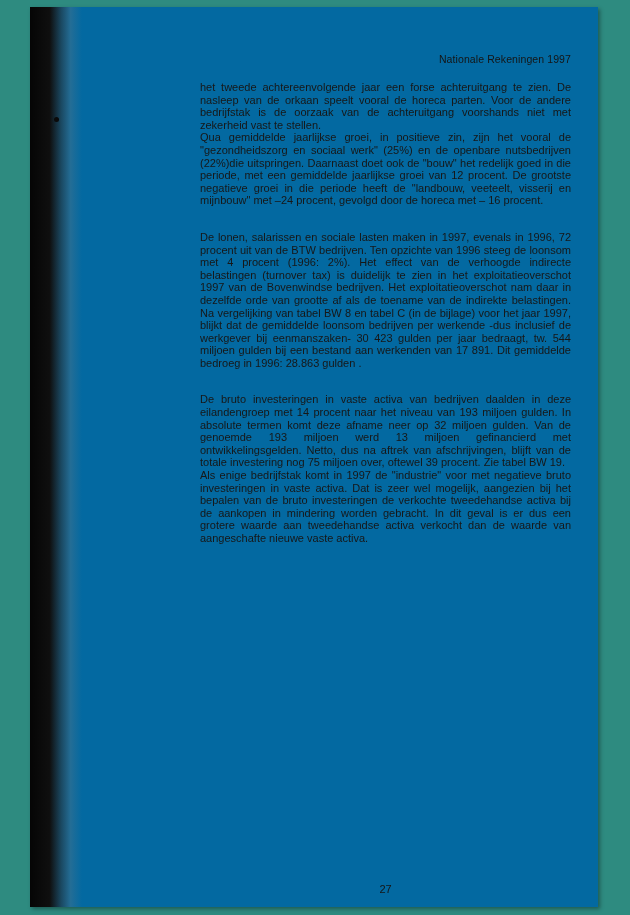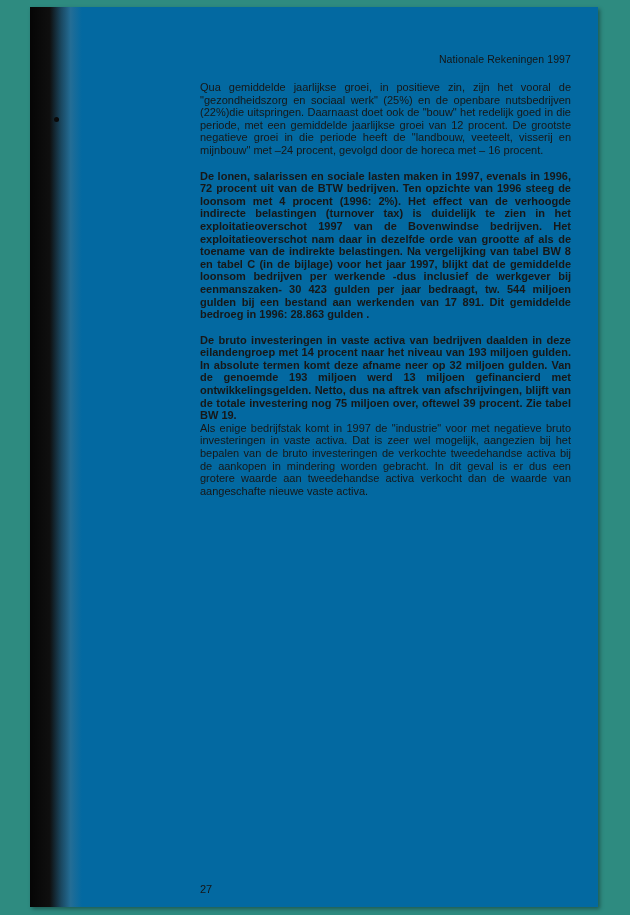--- a/index.html
+++ b/index.html
@@ -59,42 +59,43 @@
     position: absolute;
     left: 170px;
     top: 74px;
     width: 371px;
     font-size: 11px;
     line-height: 12.6px;
     color: #171717;
     text-align: justify;
   }
   .para { margin: 0; }
-  .para.gap { margin-top: 13px; font-weight: bold; }
+  .para.gap { margin-top: 24px; }
   .pagenum {
     position: absolute;
     left: 170px;
     top: 876px;
     width: 371px;
-    text-align: left;
+    text-align: center;
     font-size: 11px;
     color: #151515;
   }
 </style>
 </head>
 <body>
 
 <div class="backdrop">
   <div class="page">
     <div class="spine"></div>
     <div class="speck"></div>
 
     <div class="header">Nationale Rekeningen 1997</div>
 
     <div class="content">
+      <p class="para">het tweede achtereenvolgende jaar een forse achteruitgang te zien. De nasleep van de orkaan speelt vooral de horeca parten. Voor de andere bedrijfstak is de oorzaak van de achteruitgang voorshands niet met zekerheid vast te stellen.</p>
       <p class="para">Qua gemiddelde jaarlijkse groei, in positieve zin, zijn het vooral de "gezondheidszorg en sociaal werk" (25%) en de openbare nutsbedrijven (22%)die uitspringen. Daarnaast doet ook de "bouw" het redelijk goed in die periode, met een gemiddelde jaarlijkse groei van 12 procent. De grootste negatieve groei in die periode heeft de "landbouw, veeteelt, visserij en mijnbouw" met –24 procent, gevolgd door de horeca met – 16 procent.</p>
       <p class="para gap">De lonen, salarissen en sociale lasten maken in 1997, evenals in 1996, 72 procent uit van de BTW bedrijven. Ten opzichte van 1996 steeg de loonsom met 4 procent (1996: 2%). Het effect van de verhoogde indirecte belastingen (turnover tax) is duidelijk te zien in het exploitatieoverschot 1997 van de Bovenwindse bedrijven. Het exploitatieoverschot nam daar in dezelfde orde van grootte af als de toename van de indirekte belastingen. Na vergelijking van tabel BW 8 en tabel C (in de bijlage) voor het jaar 1997, blijkt dat de gemiddelde loonsom bedrijven per werkende -dus inclusief de werkgever bij eenmanszaken- 30 423 gulden per jaar bedraagt, tw. 544 miljoen gulden bij een bestand aan werkenden van 17 891. Dit gemiddelde bedroeg in 1996: 28.863 gulden .</p>
       <p class="para gap">De bruto investeringen in vaste activa van bedrijven daalden in deze eilandengroep met 14 procent naar het niveau van 193 miljoen gulden. In absolute termen komt deze afname neer op 32 miljoen gulden. Van de genoemde 193 miljoen werd 13 miljoen gefinancierd met ontwikkelingsgelden. Netto, dus na aftrek van afschrijvingen, blijft van de totale investering nog 75 miljoen over, oftewel 39 procent. Zie tabel BW 19.</p>
       <p class="para">Als enige bedrijfstak komt in 1997 de "industrie" voor met negatieve bruto investeringen in vaste activa. Dat is zeer wel mogelijk, aangezien bij het bepalen van de bruto investeringen de verkochte tweedehandse activa bij de aankopen in mindering worden gebracht. In dit geval is er dus een grotere waarde aan tweedehandse activa verkocht dan de waarde van aangeschafte nieuwe vaste activa.</p>
     </div>
 
     <div class="pagenum">27</div>
   </div>
 </div>
 

